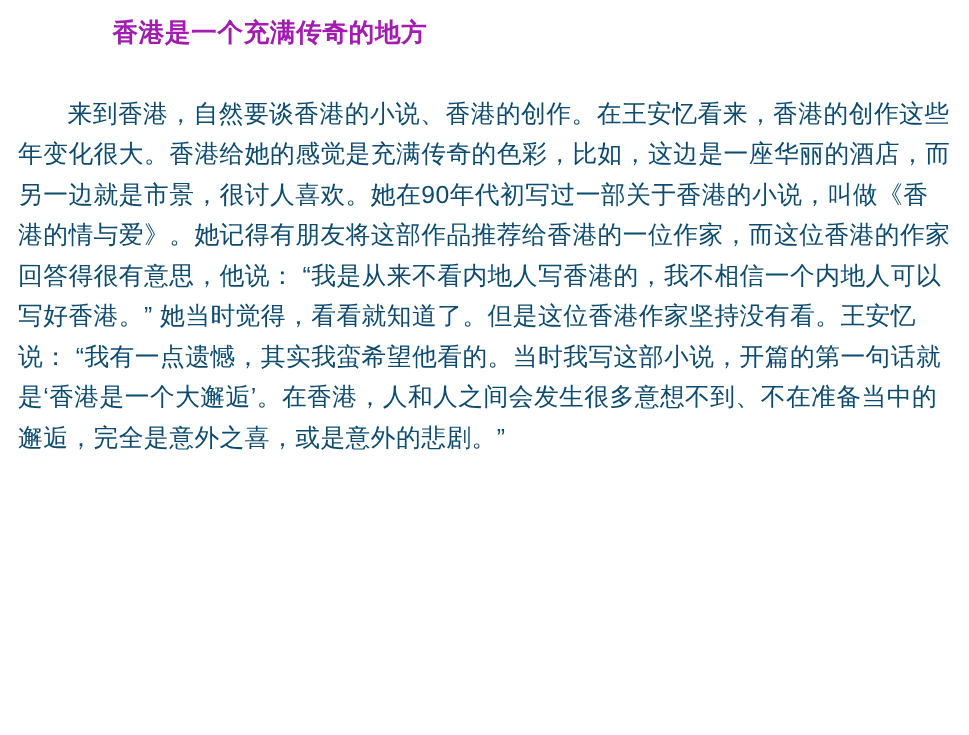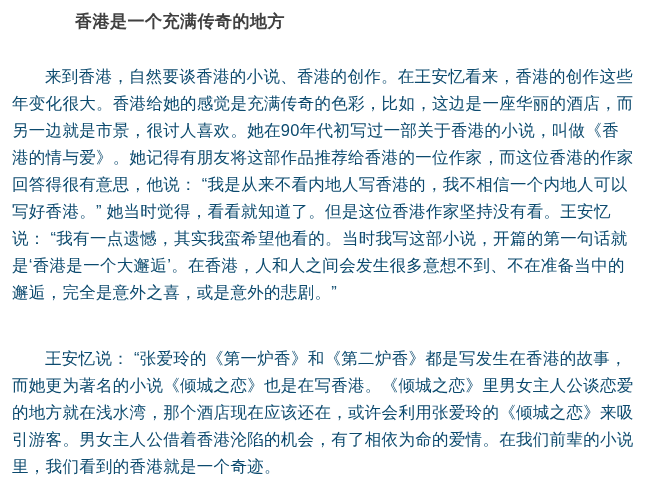--- a/index.html
+++ b/index.html
@@ -15,21 +15,21 @@
   }
   .doc-page {
     width: 646px;
     height: 490px;
     background: #ffffff;
     position: relative;
   }
   .article-title {
     font-size: 17px;
     font-weight: bold;
-    color: #404040;
+    color: #a21caf;
     line-height: 24px;
     margin: 10px 0 0 75px;
     letter-spacing: 0.5px;
   }
   .para {
     font-size: 16.5px;
     color: #0c4a6e;
     line-height: 27px;
     letter-spacing: 0.3px;
     text-indent: 2em;
@@ -44,14 +44,13 @@
   }
 </style>
 </head>
 <body>
 
 <div class="doc-page">
   <h1 class="article-title">香港是一个充满传奇的地方</h1>
 
   <p class="para para-1">来到香港，自然要谈香港的小说、香港的创作。在王安忆看来，香港的创作这些年变化很大。香港给她的感觉是充满传奇的色彩，比如，这边是一座华丽的酒店，而另一边就是市景，很讨人喜欢。她在90年代初写过一部关于香港的小说，叫做《香港的情与爱》。她记得有朋友将这部作品推荐给香港的一位作家，而这位香港的作家回答得很有意思，他说： “我是从来不看内地人写香港的，我不相信一个内地人可以写好香港。” 她当时觉得，看看就知道了。但是这位香港作家坚持没有看。王安忆说： “我有一点遗憾，其实我蛮希望他看的。当时我写这部小说，开篇的第一句话就是‘香港是一个大邂逅’。在香港，人和人之间会发生很多意想不到、不在准备当中的邂逅，完全是意外之喜，或是意外的悲剧。”</p>
 
-  <p class="para para-2">王安忆说： “张爱玲的《第一炉香》和《第二炉香》都是写发生在香港的故事，而她更为著名的小说《倾城之恋》也是在写香港。《倾城之恋》里男女主人公谈恋爱的地方就在浅水湾，那个酒店现在应该还在，或许会利用张爱玲的《倾城之恋》来吸引游客。男女主人公借着香港沦陷的机会，有了相依为命的爱情。在我们前辈的小说里，我们看到的香港就是一个奇迹。</p>
 </div>
 
 </body></html>

